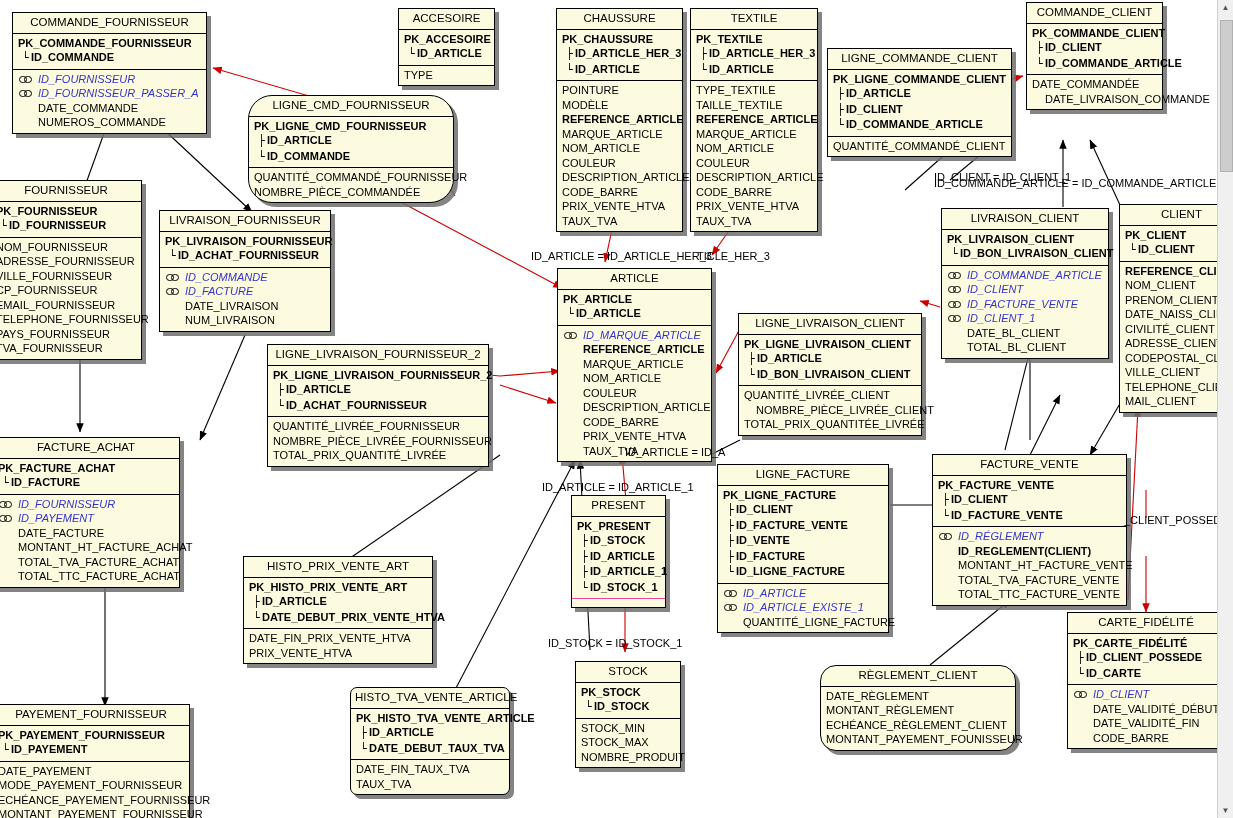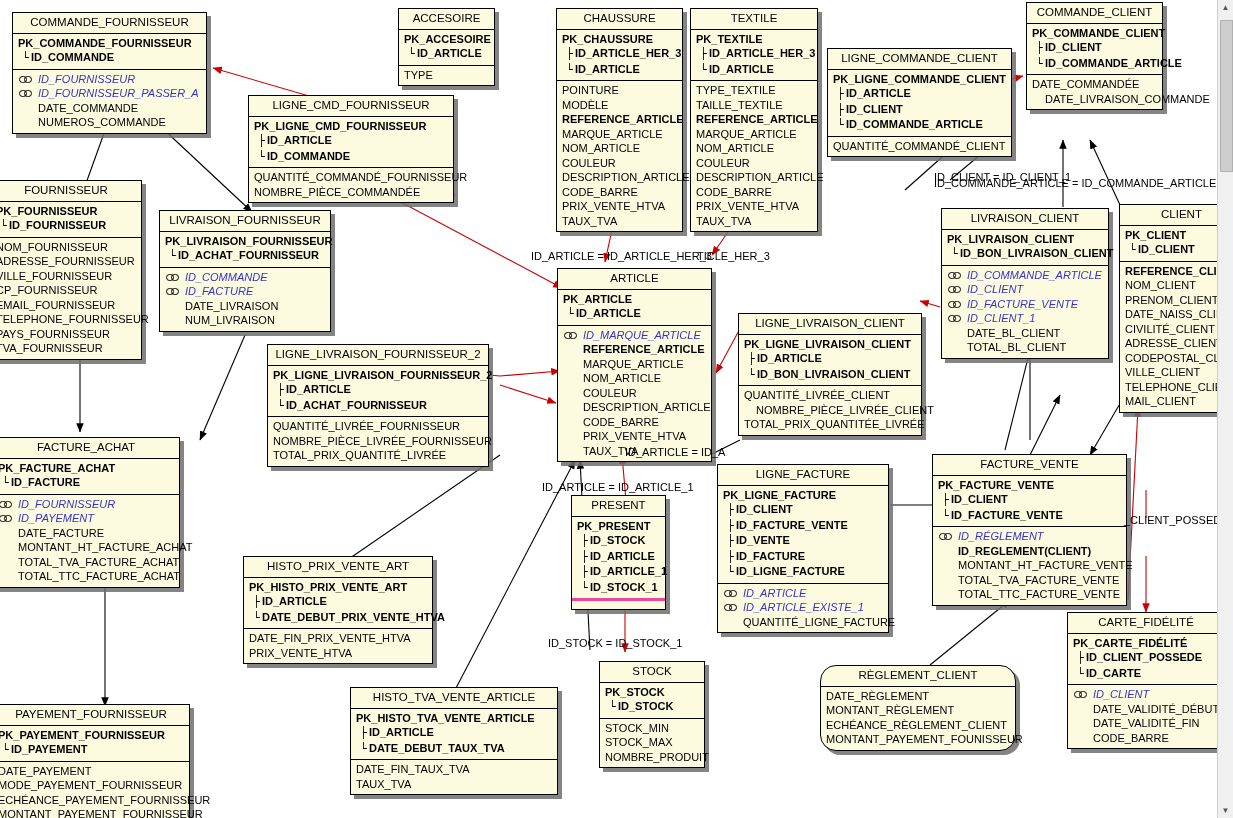--- a/index.html
+++ b/index.html
@@ -206,21 +206,21 @@
       <div class="attr" style="padding-left:0"><span>ADRESSE_FOURNISSEUR</span></div>
       <div class="attr" style="padding-left:0"><span>VILLE_FOURNISSEUR</span></div>
       <div class="attr" style="padding-left:0"><span>CP_FOURNISSEUR</span></div>
       <div class="attr" style="padding-left:0"><span>EMAIL_FOURNISSEUR</span></div>
       <div class="attr" style="padding-left:0"><span>TELEPHONE_FOURNISSEUR</span></div>
       <div class="attr" style="padding-left:0"><span>PAYS_FOURNISSEUR</span></div>
       <div class="attr" style="padding-left:0"><span>TVA_FOURNISSEUR</span></div>
     </div>
   </div>
 
-  <div class="entity" style="left:248px; top:95px; width:206px;">
+  <div class="entity" style="left:248px; top:95px; width:206px;border-radius:24px;">
     <div class="ent-title">LIGNE_CMD_FOURNISSEUR</div>
     <div class="ent-pk">
       <div class="pkname">PK_LIGNE_CMD_FOURNISSEUR</div>
       <div class="pkcol"><span class="tree">├</span><span>ID_ARTICLE</span></div>
       <div class="pkcol"><span class="tree">└</span><span>ID_COMMANDE</span></div>
     </div>
     <div class="ent-attrs">
       <div class="attr" style="padding-left:0"><span>QUANTITÉ_COMMANDÉ_FOURNISSEUR</span></div>
       <div class="attr" style="padding-left:0"><span>NOMBRE_PIÈCE_COMMANDÉE</span></div>
     </div>
@@ -453,21 +453,21 @@
       <div class="pkcol"><span class="tree">└</span><span>DATE_DEBUT_PRIX_VENTE_HTVA</span></div>
     </div>
     <div class="ent-attrs">
       <div class="attr" style="padding-left:0"><span>DATE_FIN_PRIX_VENTE_HTVA</span></div>
       <div class="attr" style="padding-left:0"><span>PRIX_VENTE_HTVA</span></div>
     </div>
   </div>
 
   <div class="entity" style="left:571px; top:495px; width:95px;">
     <div class="ent-title">PRESENT</div>
-    <div class="ent-pk" style="border-bottom:3px solid #ec4899;">
+    <div class="ent-pk" style="border-bottom:1px solid #ec4899;">
       <div class="pkname">PK_PRESENT</div>
       <div class="pkcol"><span class="tree">├</span><span>ID_STOCK</span></div>
       <div class="pkcol"><span class="tree">├</span><span>ID_ARTICLE</span></div>
       <div class="pkcol"><span class="tree">├</span><span>ID_ARTICLE_1</span></div>
       <div class="pkcol"><span class="tree">└</span><span>ID_STOCK_1</span></div>
     </div>
     <div class="ent-attrs" style="height:3px;"></div>
   </div>
 
   <div class="entity" style="left:717px; top:464px; width:172px;">
@@ -537,34 +537,34 @@
       <div class="pkcol"><span class="tree">└</span><span>ID_PAYEMENT</span></div>
     </div>
     <div class="ent-attrs">
       <div class="attr" style="padding-left:0"><span>DATE_PAYEMENT</span></div>
       <div class="attr" style="padding-left:0"><span>MODE_PAYEMENT_FOURNISSEUR</span></div>
       <div class="attr" style="padding-left:0"><span>ECHÉANCE_PAYEMENT_FOURNISSEUR</span></div>
       <div class="attr" style="padding-left:0"><span>MONTANT_PAYEMENT_FOURNISSEUR</span></div>
     </div>
   </div>
 
-  <div class="entity" style="left:350px; top:687px; width:208px;">
+  <div class="entity" style="left:350px; top:687px; width:160px;border-radius:7px;">
     <div class="ent-title">HISTO_TVA_VENTE_ARTICLE</div>
     <div class="ent-pk">
       <div class="pkname">PK_HISTO_TVA_VENTE_ARTICLE</div>
       <div class="pkcol"><span class="tree">├</span><span>ID_ARTICLE</span></div>
       <div class="pkcol"><span class="tree">└</span><span>DATE_DEBUT_TAUX_TVA</span></div>
     </div>
     <div class="ent-attrs">
       <div class="attr" style="padding-left:0"><span>DATE_FIN_TAUX_TVA</span></div>
       <div class="attr" style="padding-left:0"><span>TAUX_TVA</span></div>
     </div>
   </div>
 
-  <div class="entity" style="left:575px; top:661px; width:106px;margin-left:24px;">
+  <div class="entity" style="left:575px; top:661px; width:106px;">
     <div class="ent-title">STOCK</div>
     <div class="ent-pk">
       <div class="pkname">PK_STOCK</div>
       <div class="pkcol"><span class="tree">└</span><span>ID_STOCK</span></div>
     </div>
     <div class="ent-attrs">
       <div class="attr" style="padding-left:0"><span>STOCK_MIN</span></div>
       <div class="attr" style="padding-left:0"><span>STOCK_MAX</span></div>
       <div class="attr" style="padding-left:0"><span>NOMBRE_PRODUIT</span></div>
     </div>

